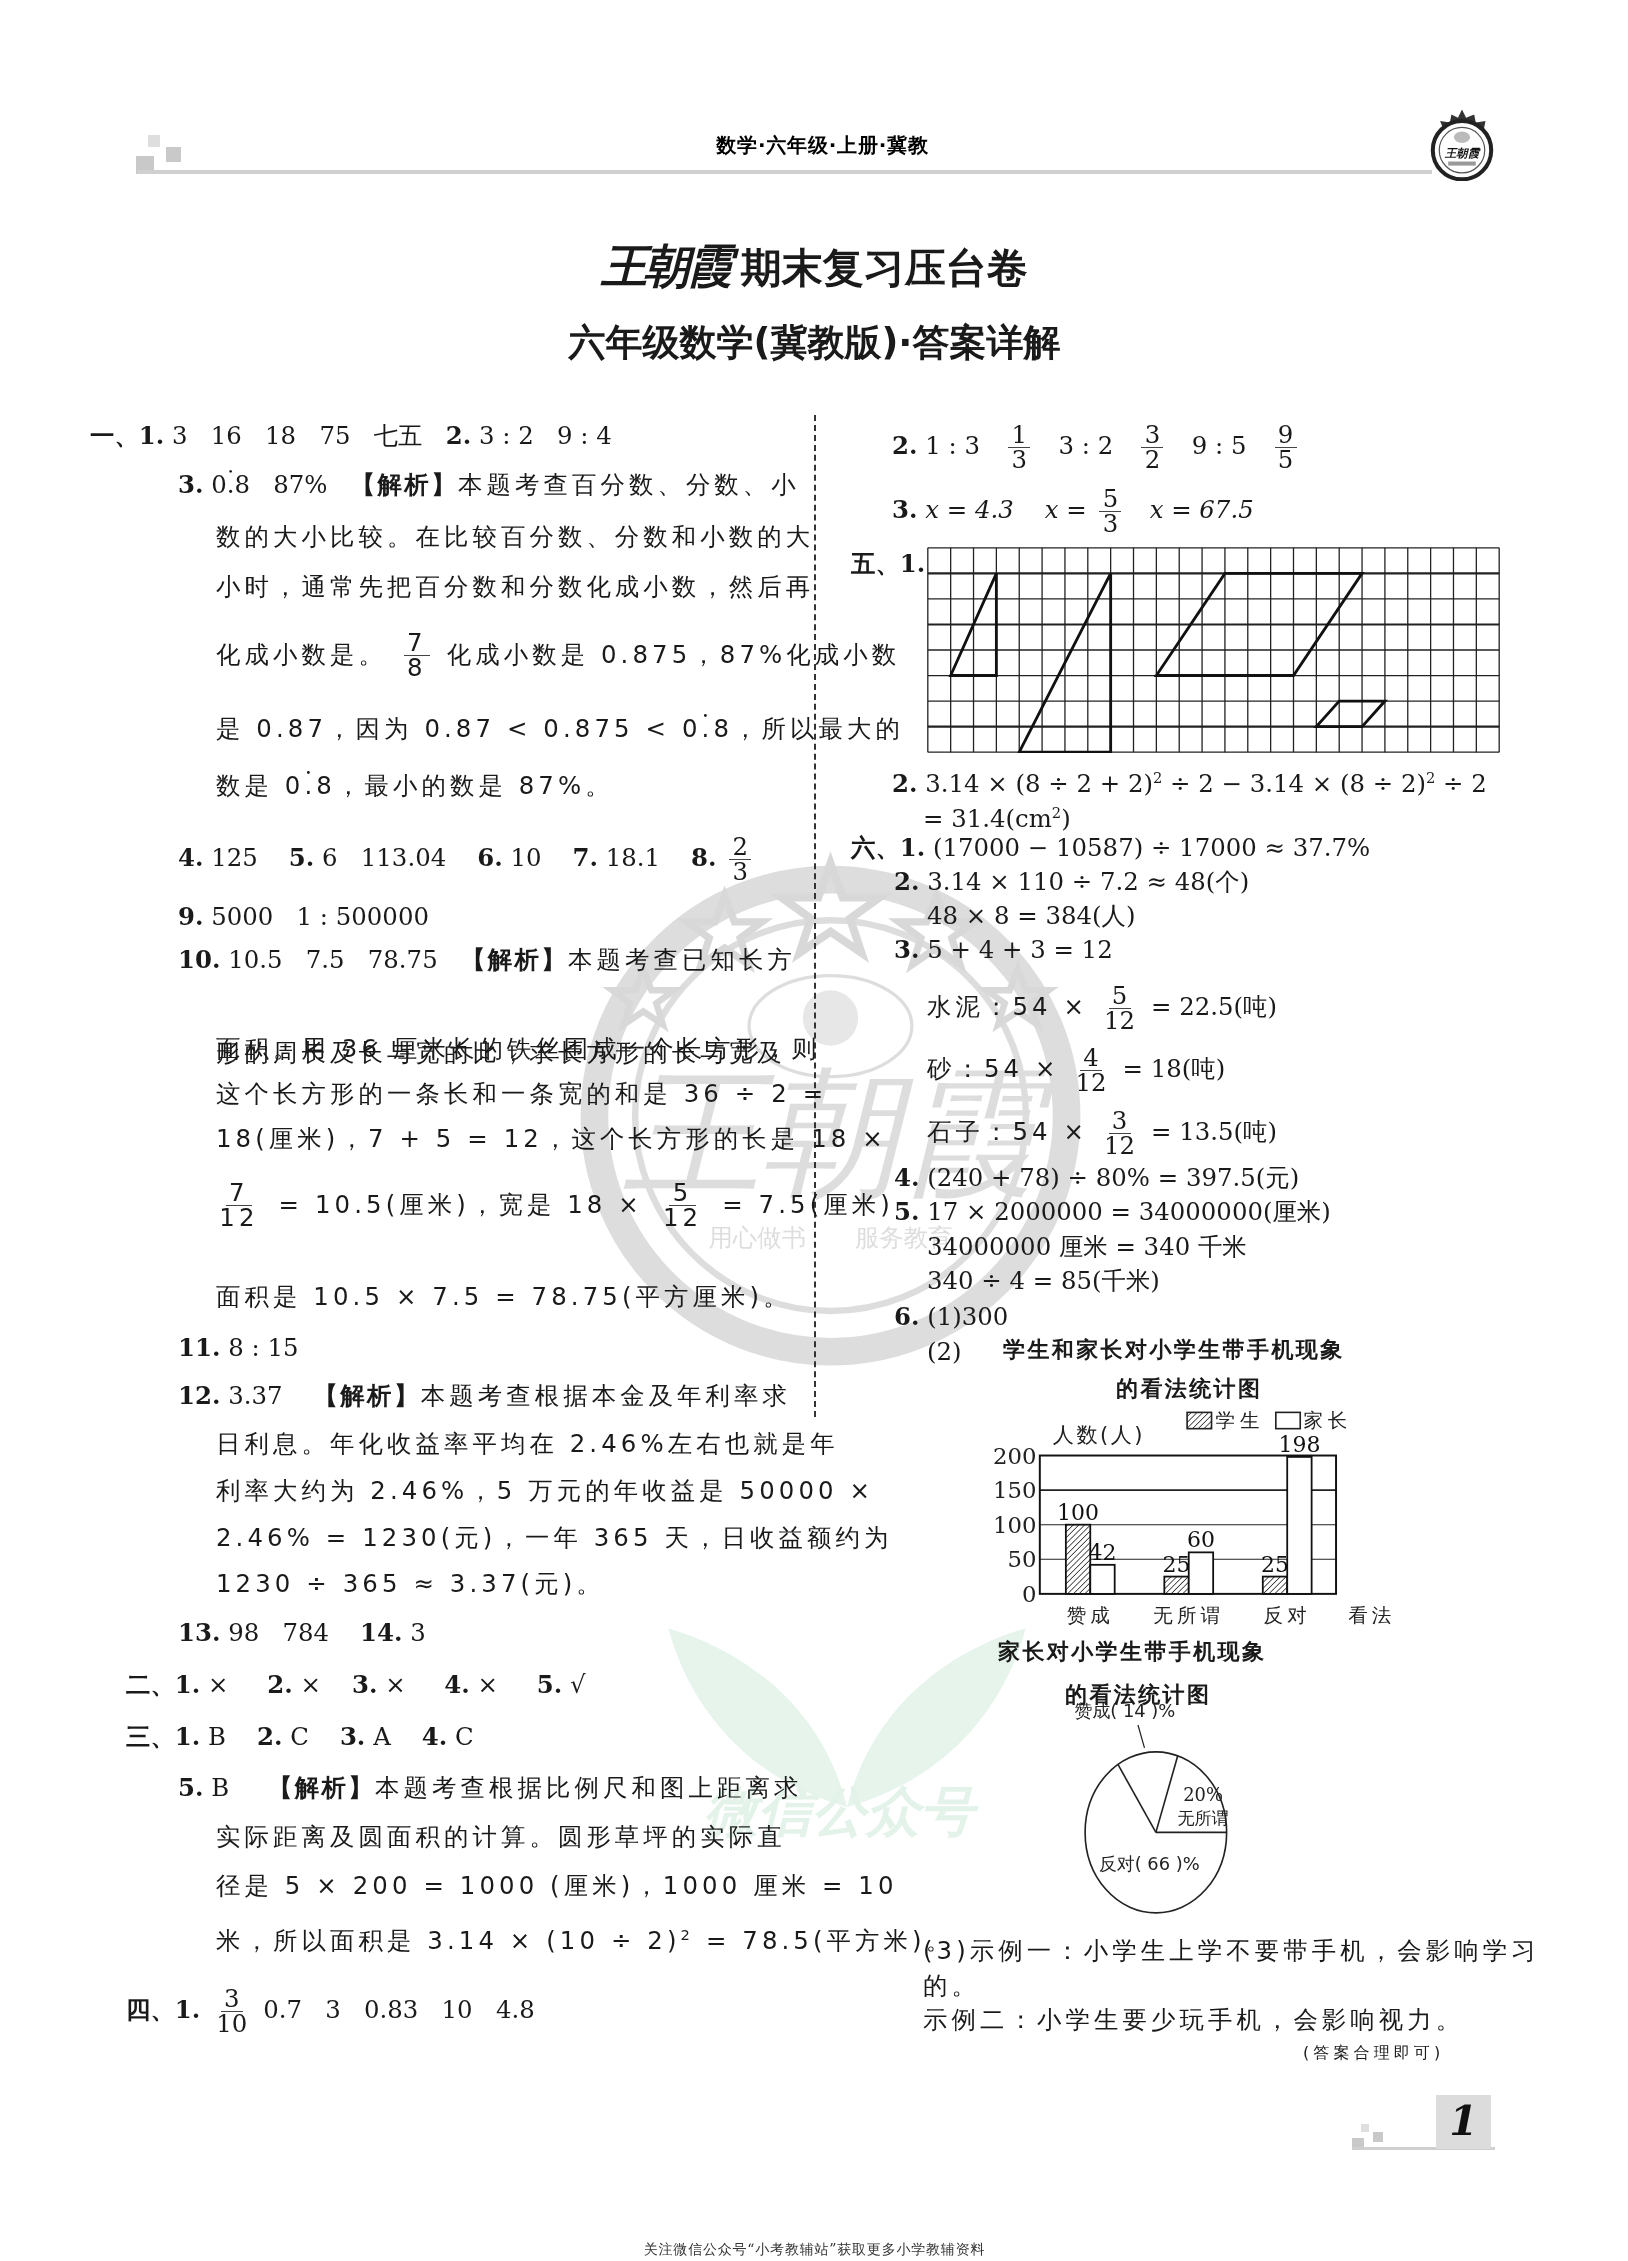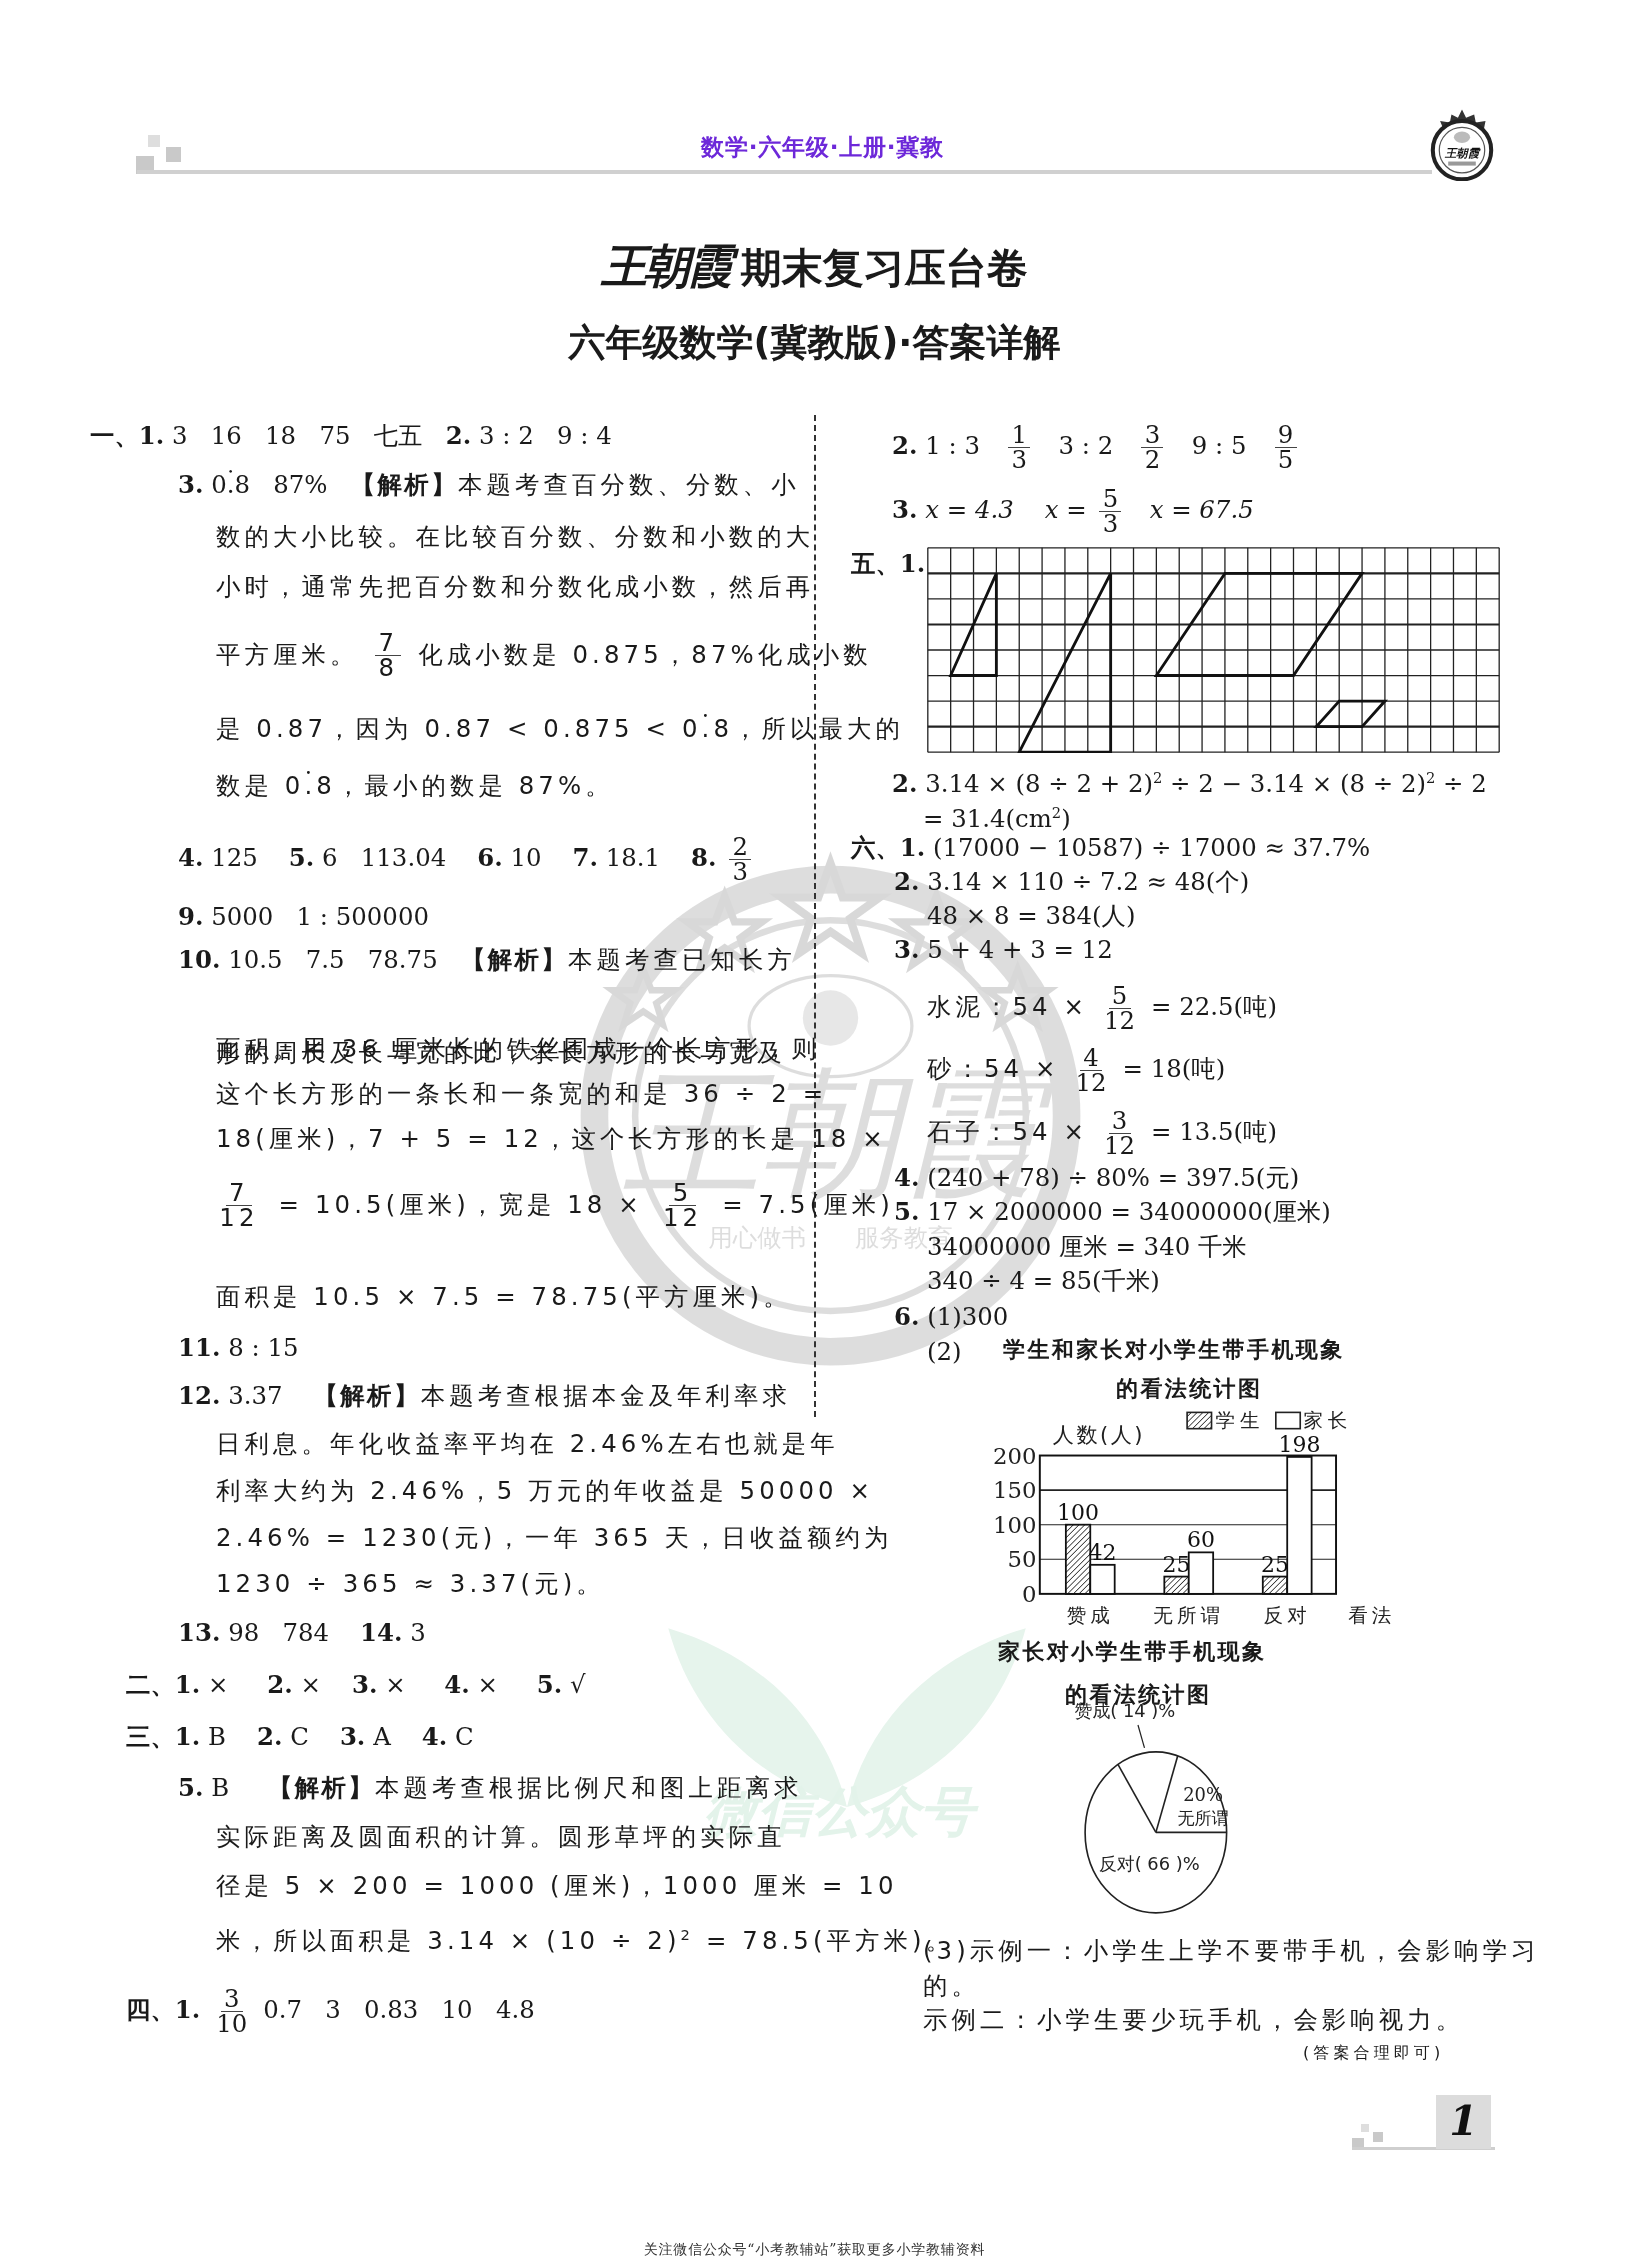--- a/index.html
+++ b/index.html
@@ -2,21 +2,21 @@
 <html style="font-size:13px"><head>
 <meta charset="utf-8">
 <style>
   * { box-sizing: border-box; margin: 0; padding: 0; }
   html, body { width: 1629px; height: 2261px; background: #ffffff; overflow: hidden; }
   body { position: relative; font-family: "DejaVu Serif", "Liberation Serif", serif; color: #1a1a1a; }
 
   
   .hdr-line { position: absolute; left: 137px; top: 170px; width: 1295px; height: 4.1px; background: #d0d0d0; }
   .hdr-sq { position: absolute; background: #c9c9c9; }
-  .hdr-text { position: absolute; left: 676px; top: 132px; width: 293px; text-align: center; font-family: "DejaVu Sans", sans-serif; font-weight: bold; font-size: 23px; letter-spacing: 0.8px; color: #6d28d9; }
+  .hdr-text { position: absolute; left: 676px; top: 132px; width: 293px; text-align: center; font-family: "DejaVu Sans", sans-serif; font-weight: bold; font-size: 20px; letter-spacing: 0.8px; color: #000000; }
   .logo { position: absolute; left: 1427px; top: 108px; width: 70px; height: 73px; }
 
   
   .title { position: absolute; left: 0; top: 236px; width: 1629px; text-align: center; font-family: "DejaVu Sans", sans-serif; font-size: 41px; font-weight: bold; color: #1a1a1a; }
   .title .brand { font-family: "DejaVu Serif", serif; font-style: italic; font-weight: bold; font-size: 46px; margin-right: 11.4px; letter-spacing: -3.3px; }
   .subtitle { position: absolute; left: 0; top: 318px; width: 1629px; text-align: center; font-family: "DejaVu Sans", sans-serif; font-size: 37px; font-weight: bold; color: #1a1a1a; }
 
   
   .wm-seal { position: absolute; left: 570px; top: 847px; width: 521px; height: 521px; opacity: 0.28; pointer-events: none; }
   .wm-green { position: absolute; left: 611px; top: 1759px; width: 456px; text-align: center; font-family: "DejaVu Sans", sans-serif; font-weight: bold; font-size: 54px; line-height: 106px; color: #e3f3ea; pointer-events: none; font-style: italic; }
@@ -114,21 +114,21 @@
 <div>
   <div class="ln" style="left:178px;top:468px;">
     <b>3.</b>
     <span class="dot">0.8</span>&nbsp;&nbsp;
     <span>87%</span>&nbsp;&nbsp;
     <span class="jx">【解析】</span><span class="cn">本题考查百分数、分数、小</span>
   </div>
   <div class="ln cn" style="left:216px;top:520px;">数的大小比较。在比较百分数、分数和小数的大</div>
   <div class="ln cn" style="left:216px;top:570px;">小时，通常先把百分数和分数化成小数，然后再</div>
   <div class="ln cn" style="left:216px;top:631px;">
-    <span>平方厘米。</span>
+    <span>化成小数是。</span>
     <span class="frac">
         <span class="n">7</span>
         <span class="d">8</span>
       </span>
     <span>化成小数是 0.875，87%化成小数</span>
   </div>
   <div class="ln cn" style="left:216px;top:712px;">
     <span>是 0.87，因为 0.87 &lt; 0.875 &lt; </span><span class="dot">0.8</span><span>，所以最大的</span>
   </div>
   <div class="ln cn" style="left:216px;top:769px;">

